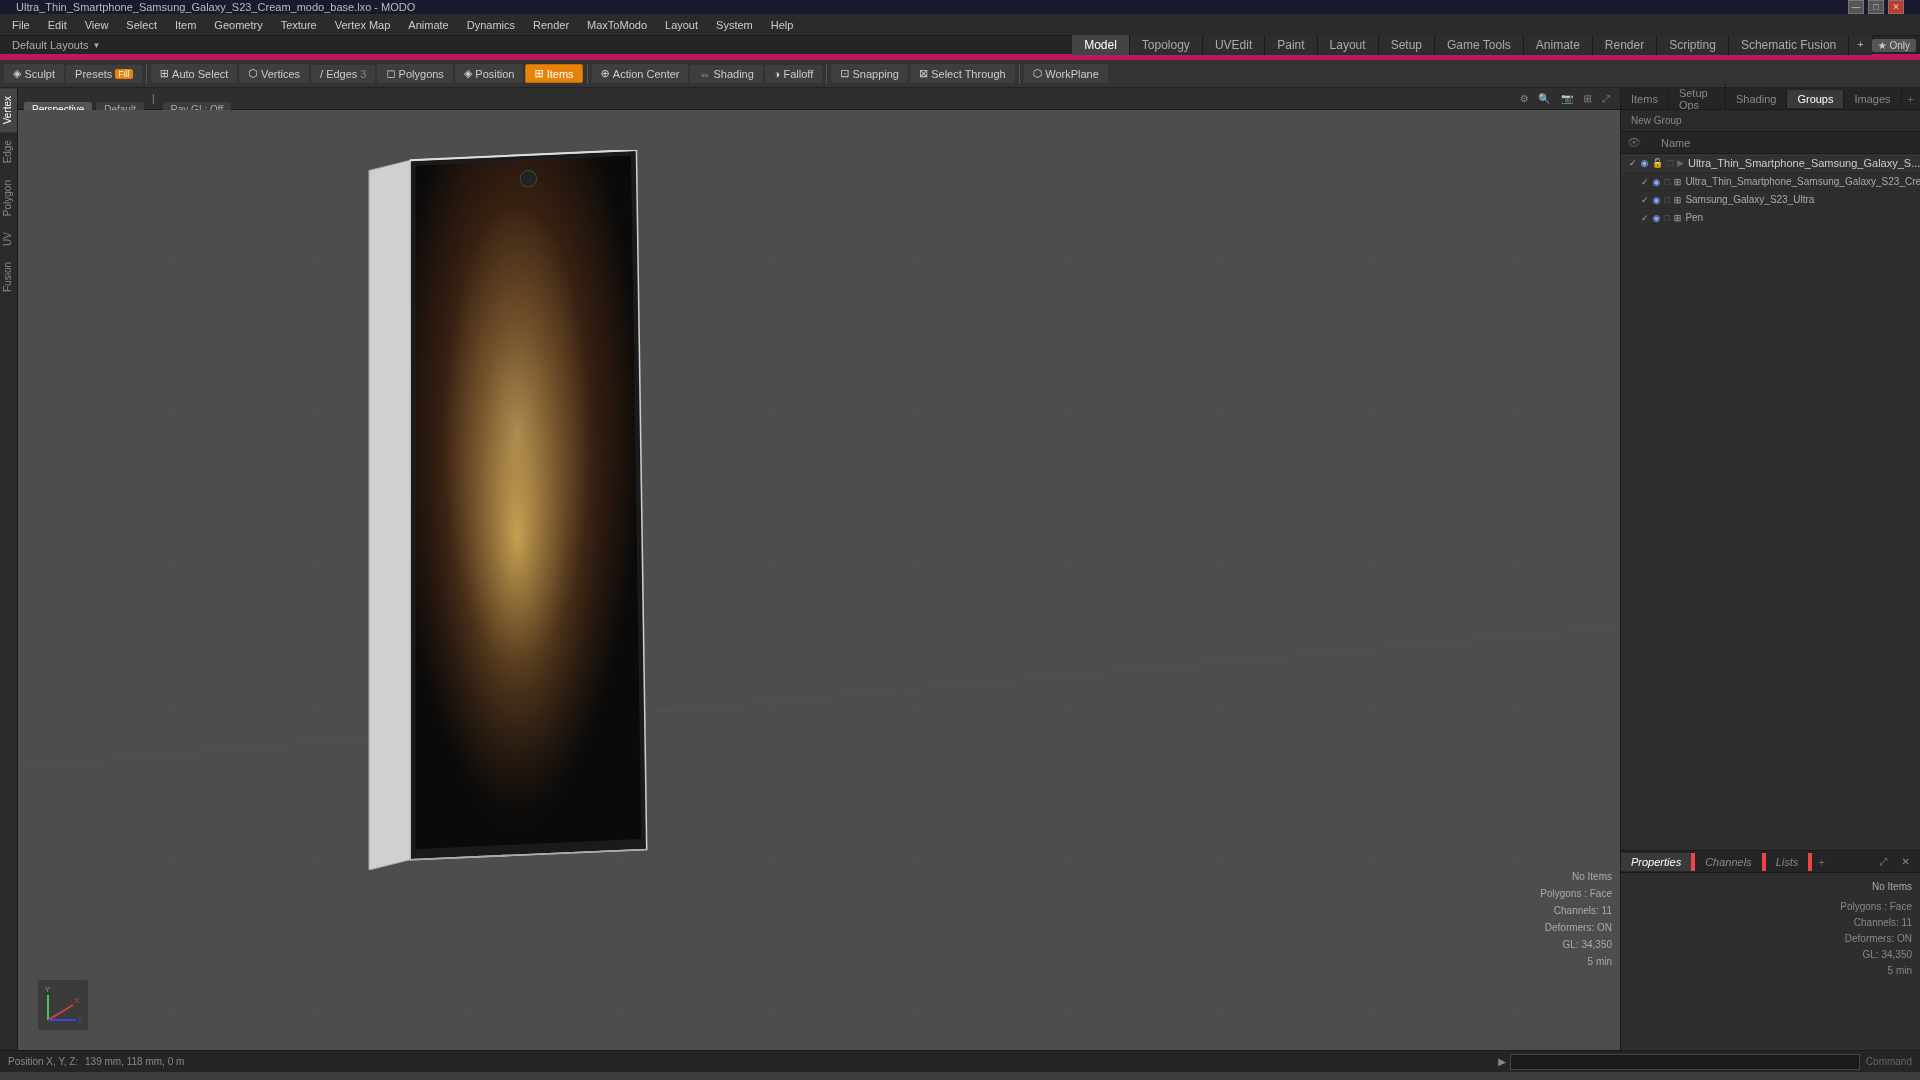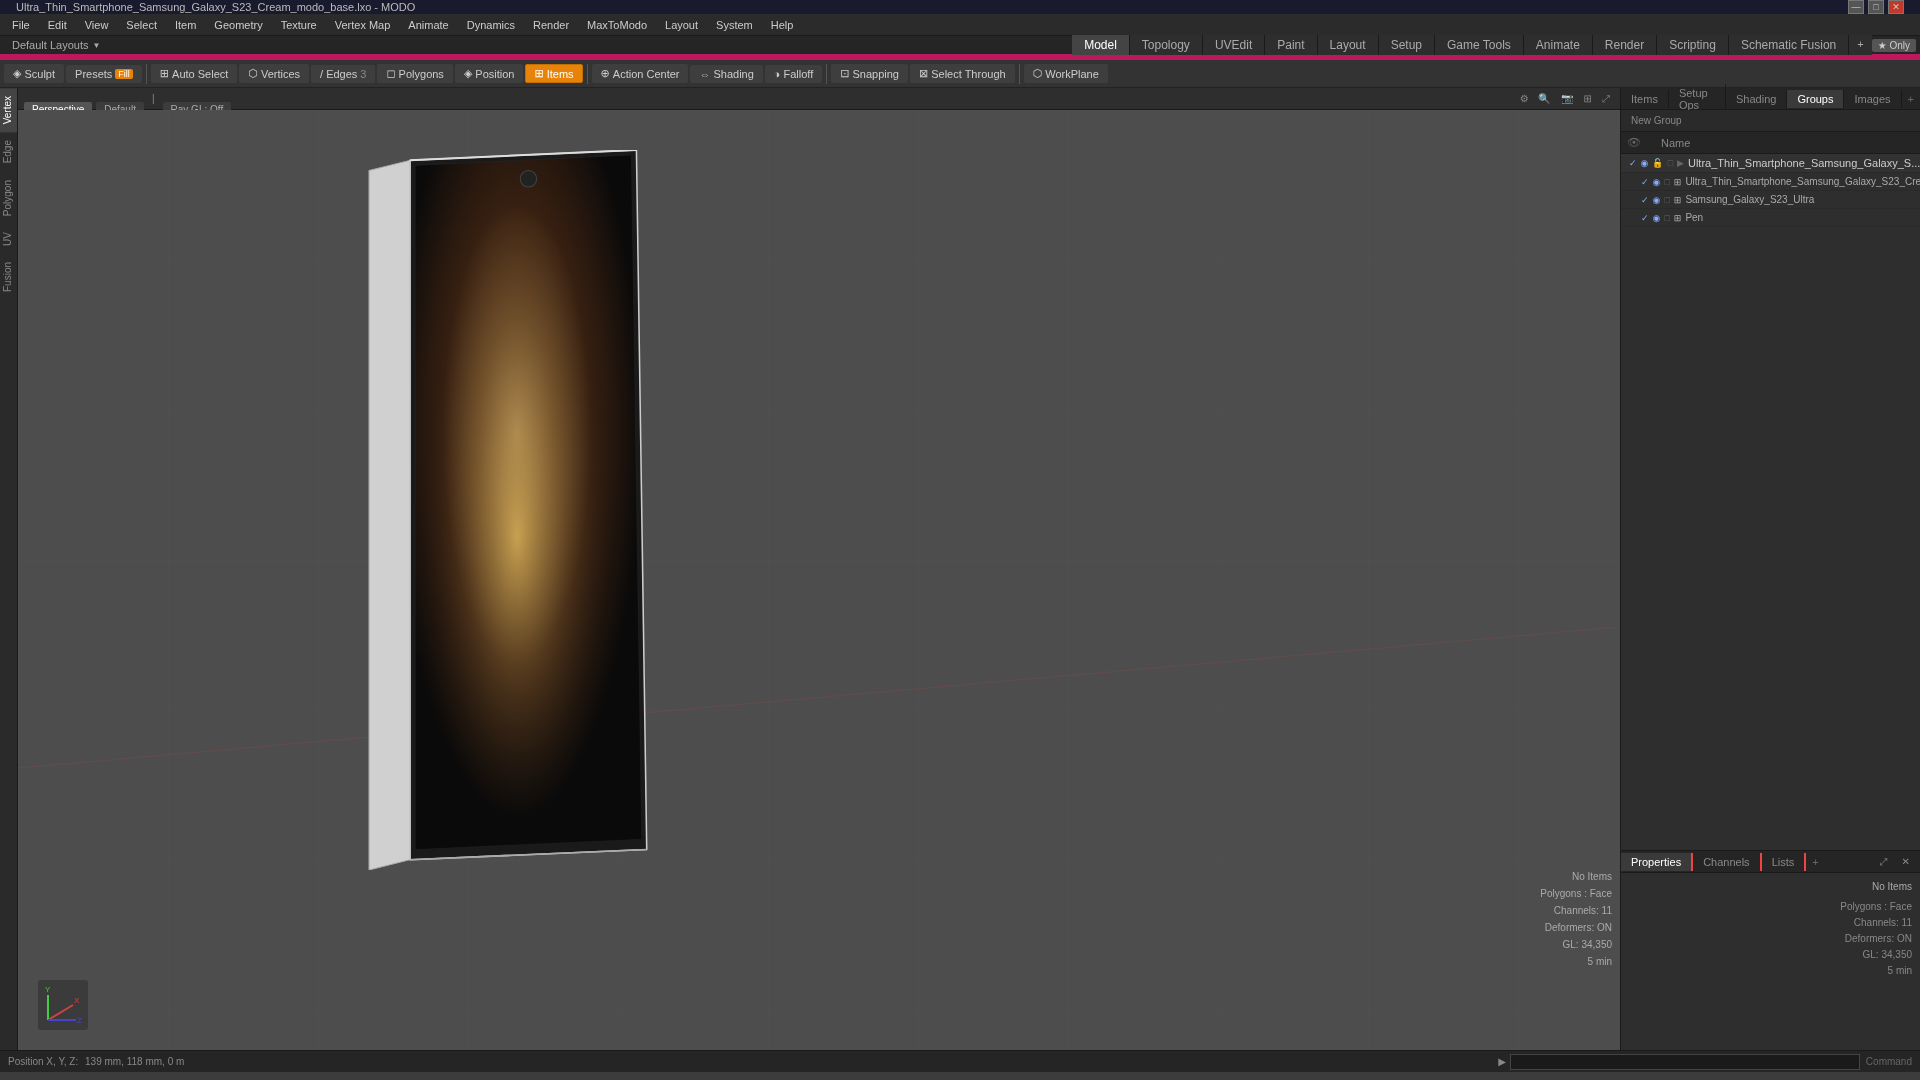--- a/index.html
+++ b/index.html
@@ -268,21 +268,22 @@
       background: #252525;
       display: flex;
       align-items: center;
       border-bottom: 1px solid #1a1a1a;
     }
     .rp-bottom-tab {
       padding: 3px 10px;
       color: #888;
       font-size: 11px;
       cursor: pointer;
-      border-right: 2px solid #ef4444;
+      border-right: 4px solid #ef4444;
+      font-style: italic;
     }
     .rp-bottom-tab.active { color: #fff; background: #3a3a3a; }
     .rp-bottom-tab-plus { padding: 3px 6px; color: #666; cursor: pointer; }
 
     
     #info-panel {
       padding: 6px 8px;
       font-size: 10px;
       color: #888;
       text-align: right;

